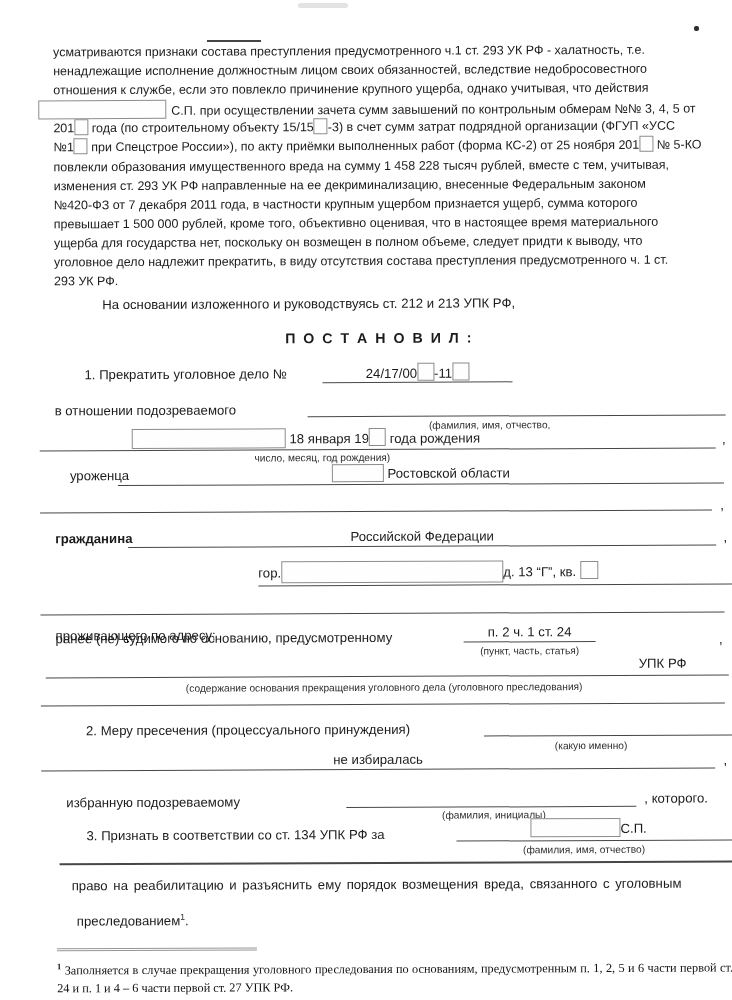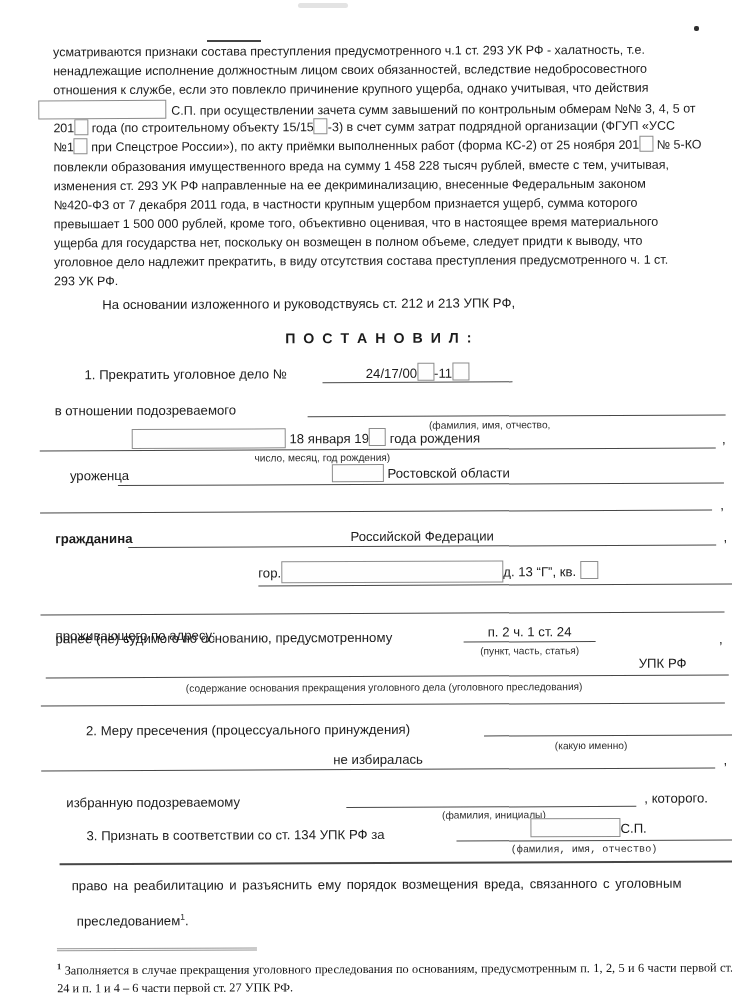--- a/index.html
+++ b/index.html
@@ -92,21 +92,21 @@
     <div class="fld ctr" style="top:750px;left:40px;right:18px;height:19px;line-height:19px;"><span>не избиралась</span></div>
     <div class="lbl" style="top:754px;right:6px;">,</div>
 
     <div class="lbl" style="top:794px;left:65px;">избранную подозреваемому</div>
     <div class="fld" style="top:791px;left:345px;width:290px;height:16px;"></div>
     <div class="cap" style="top:810px;left:400px;width:185px;">(фамилия, инициалы)</div>
     <div class="lbl" style="top:792px;left:643px;">, которого.</div>
 
     <div class="lbl" style="top:827px;left:85px;">3. Признать в соответствии со ст. 134 УПК РФ за</div>
     <div class="fld" style="top:819px;left:455px;right:0;height:22px;line-height:22px;"><span class="sp" style="width:74px;"></span><span class="rbox" style="width:88px;height:17px;vertical-align:-4px;"></span><span>С.П.</span></div>
-    <div class="cap" style="top:845px;left:495px;width:175px;font-family:Liberation Mono, monospace;">(фамилия, имя, отчество)</div>
+    <div class="cap" style="top:845px;left:495px;width:175px;">(фамилия, имя, отчество)</div>
 
     <div class="fld" style="top:849px;left:58px;right:0;height:13px;border-bottom-width:2px;"></div>
     <div class="lbl" style="top:877px;left:70px;word-spacing:2px;">право на  реабилитацию  и разъяснить  ему порядок возмещения вреда, связанного с уголовным</div>
     <div class="lbl" style="top:911px;left:75px;"><span>преследованием</span><sup>1</sup><span>.</span></div>
 
     <div class="art" style="top:947px;left:55px;width:200px;height:0;border-top:3px double #979797;"></div>
     <div class="fn" style="top:957px;left:55px;width:676px;"><sup style="font-weight:bold;">1</sup> <span>Заполняется в случае прекращения уголовного преследования по основаниям, предусмотренным п. 1, 2, 5 и 6 части первой ст. 24 и п. 1 и 4 – 6 части первой ст. 27 УПК РФ.</span></div>
 
   </div>
 </div>

